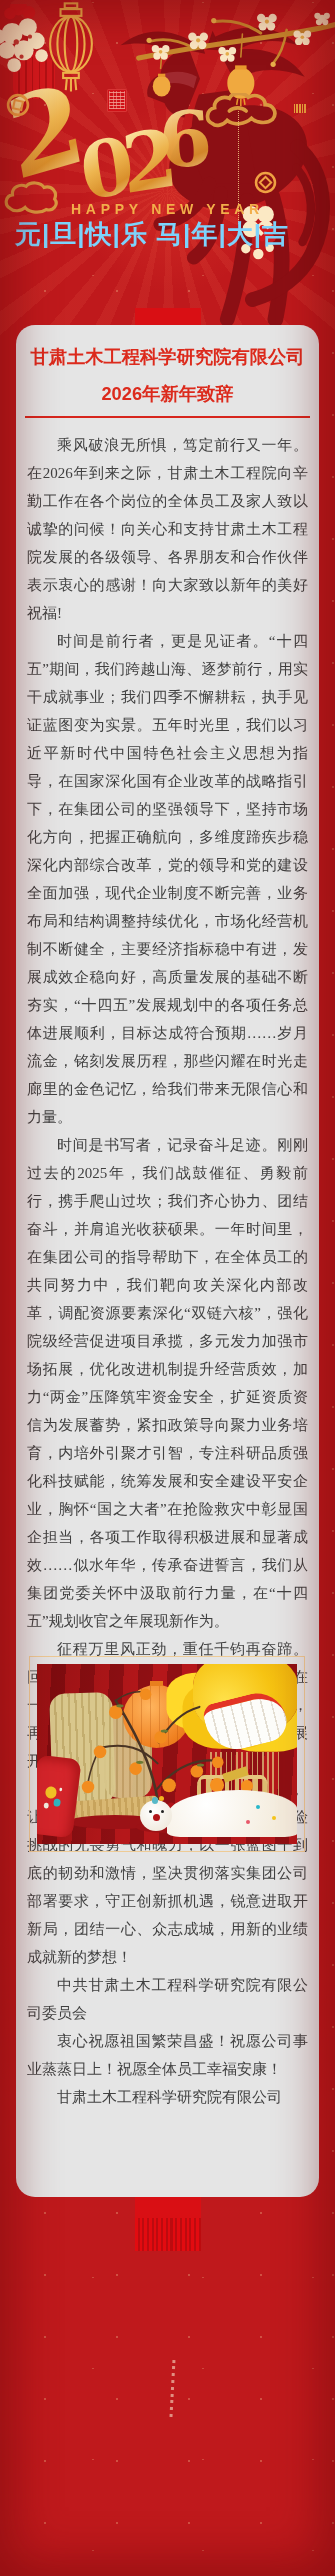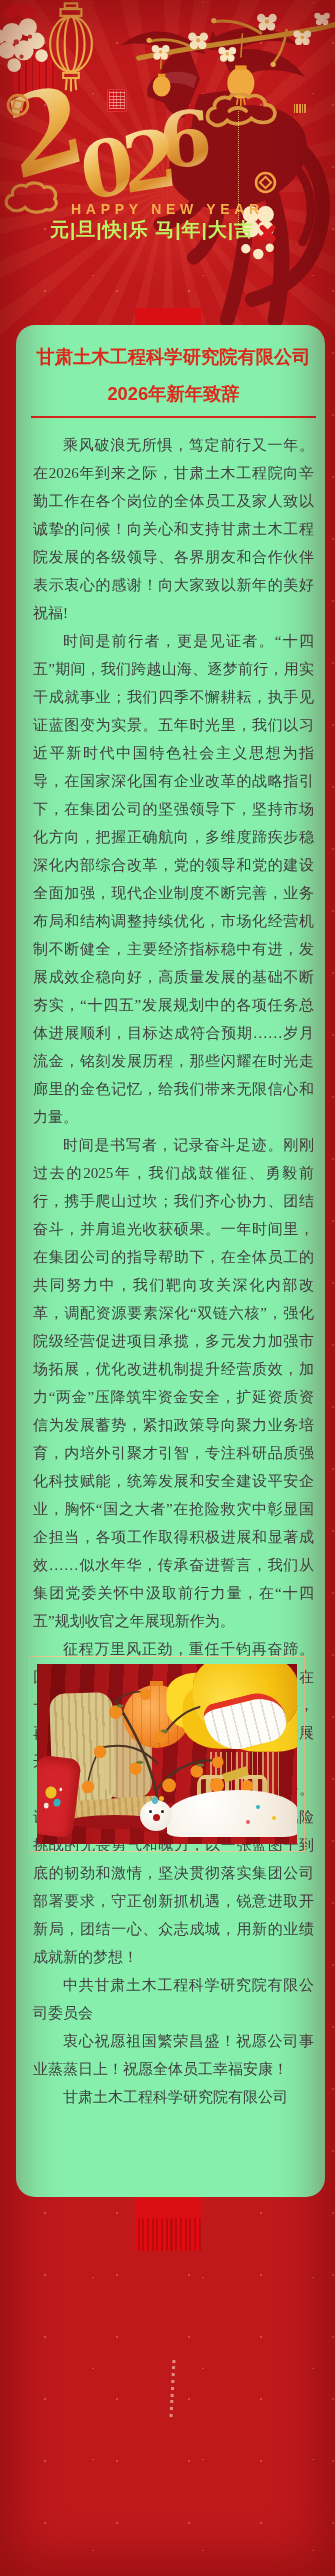--- a/index.html
+++ b/index.html
@@ -23,21 +23,21 @@
   .digit{position:absolute;font-family:"DejaVu Serif",serif;font-weight:bold;
     background:linear-gradient(160deg,#fce8a8 10%,#edb44e 45%,#d98f2b 70%,#f7dc9a 95%);
     -webkit-background-clip:text;background-clip:text;color:transparent;line-height:1;}
   .d0{left:4.2px;top:0;font-size:109px;transform:rotate(-10deg) skewX(-6deg);}
   .d1{left:72px;top:59px;font-size:77px;transform:rotate(-6deg) skewX(-4deg);}
   .d2{left:114px;top:54px;font-size:80px;transform:rotate(-3deg) skewX(-4deg);}
   .d3{left:153px;top:39px;font-size:76px;transform:rotate(2deg);opacity:.92;z-index:-1;}
   .hny{position:absolute;left:0;top:201px;width:335px;text-align:center;z-index:5;
     color:#f2ae4a;font-size:14px;font-weight:bold;letter-spacing:4.7px;}
   .greet{position:absolute;left:0;top:217px;width:304px;text-align:center;z-index:5;
-    color:#bef264;font-size:19px;font-weight:bold;letter-spacing:1px;}
+    color:#7dd3fc;font-size:26px;font-weight:bold;letter-spacing:1px;}
   .seal{position:absolute;left:107px;top:89px;width:20px;height:22.5px;z-index:4;border-radius:1.6px;
     background:#d01117;box-shadow:0 0 0 1px rgba(230,120,110,.35) inset;overflow:hidden;}
   .seal::before{content:"";position:absolute;inset:2.1px;
     background:repeating-linear-gradient(0deg,rgba(255,220,200,.85) 0 1px,transparent 1px 3.1px),
                repeating-linear-gradient(90deg,rgba(255,220,200,.6) 0 1px,transparent 1px 3.7px);
     opacity:.7;}
   .gold-stripes{position:absolute;left:294px;top:104px;width:11.5px;height:9px;z-index:4;
     background:repeating-linear-gradient(90deg,#eda63f 0 1px,transparent 1px 1.6px);}
   .glitter-string{position:absolute;left:238px;top:111px;height:113px;z-index:4;
     border-left:1px dotted rgba(242,205,130,.85);}
@@ -54,21 +54,21 @@
   .clover{position:absolute;left:235px;top:203px;z-index:4;}
   
   .tag{position:absolute;left:135px;width:66px;z-index:4;}
   .tag-top{top:308px;height:18px;background:#d90f14;}
   .tag-bottom{top:2197px;height:54px;
     background-image:linear-gradient(#d90f14,#d90f14),
       repeating-linear-gradient(90deg,#e20b10 0 2.6px,#bc0b0f 2.6px 4.7px);
     background-size:100% 21px,100% 100%;background-repeat:no-repeat,repeat;}
   
   .card{position:absolute;left:16px;top:325px;width:303px;height:1872px;z-index:5;
-    background:#86efac;border-radius:19px;overflow:hidden;padding-left:6px;}
+    background:#e5e5e5;border-radius:19px;overflow:hidden;}
   .card-title{margin:12.6px 10.5px 0;text-align:center;color:#dc2a1c;font-weight:bold;
     font-size:18.3px;line-height:37px;font-family:"Liberation Sans",sans-serif;}
   .divider{margin:4.2px 9px 0;height:2.1px;background:#d7261d;}
   .divider::after{content:"";display:block;height:0.5px;background:#d7261d;margin-top:1.6px;}
   .body-text{margin:13.6px 11px 0;color:#414141;font-size:15px;line-height:28px;
     font-family:"Liberation Serif",serif;text-align:justify;}
   .body-text p{margin:0;text-indent:30px;}
   .body-text p.date{text-indent:8.4px;}
   .photo-frame{position:absolute;left:13px;top:1331px;width:274px;height:194px;
     border:1px solid #eecb96;}

